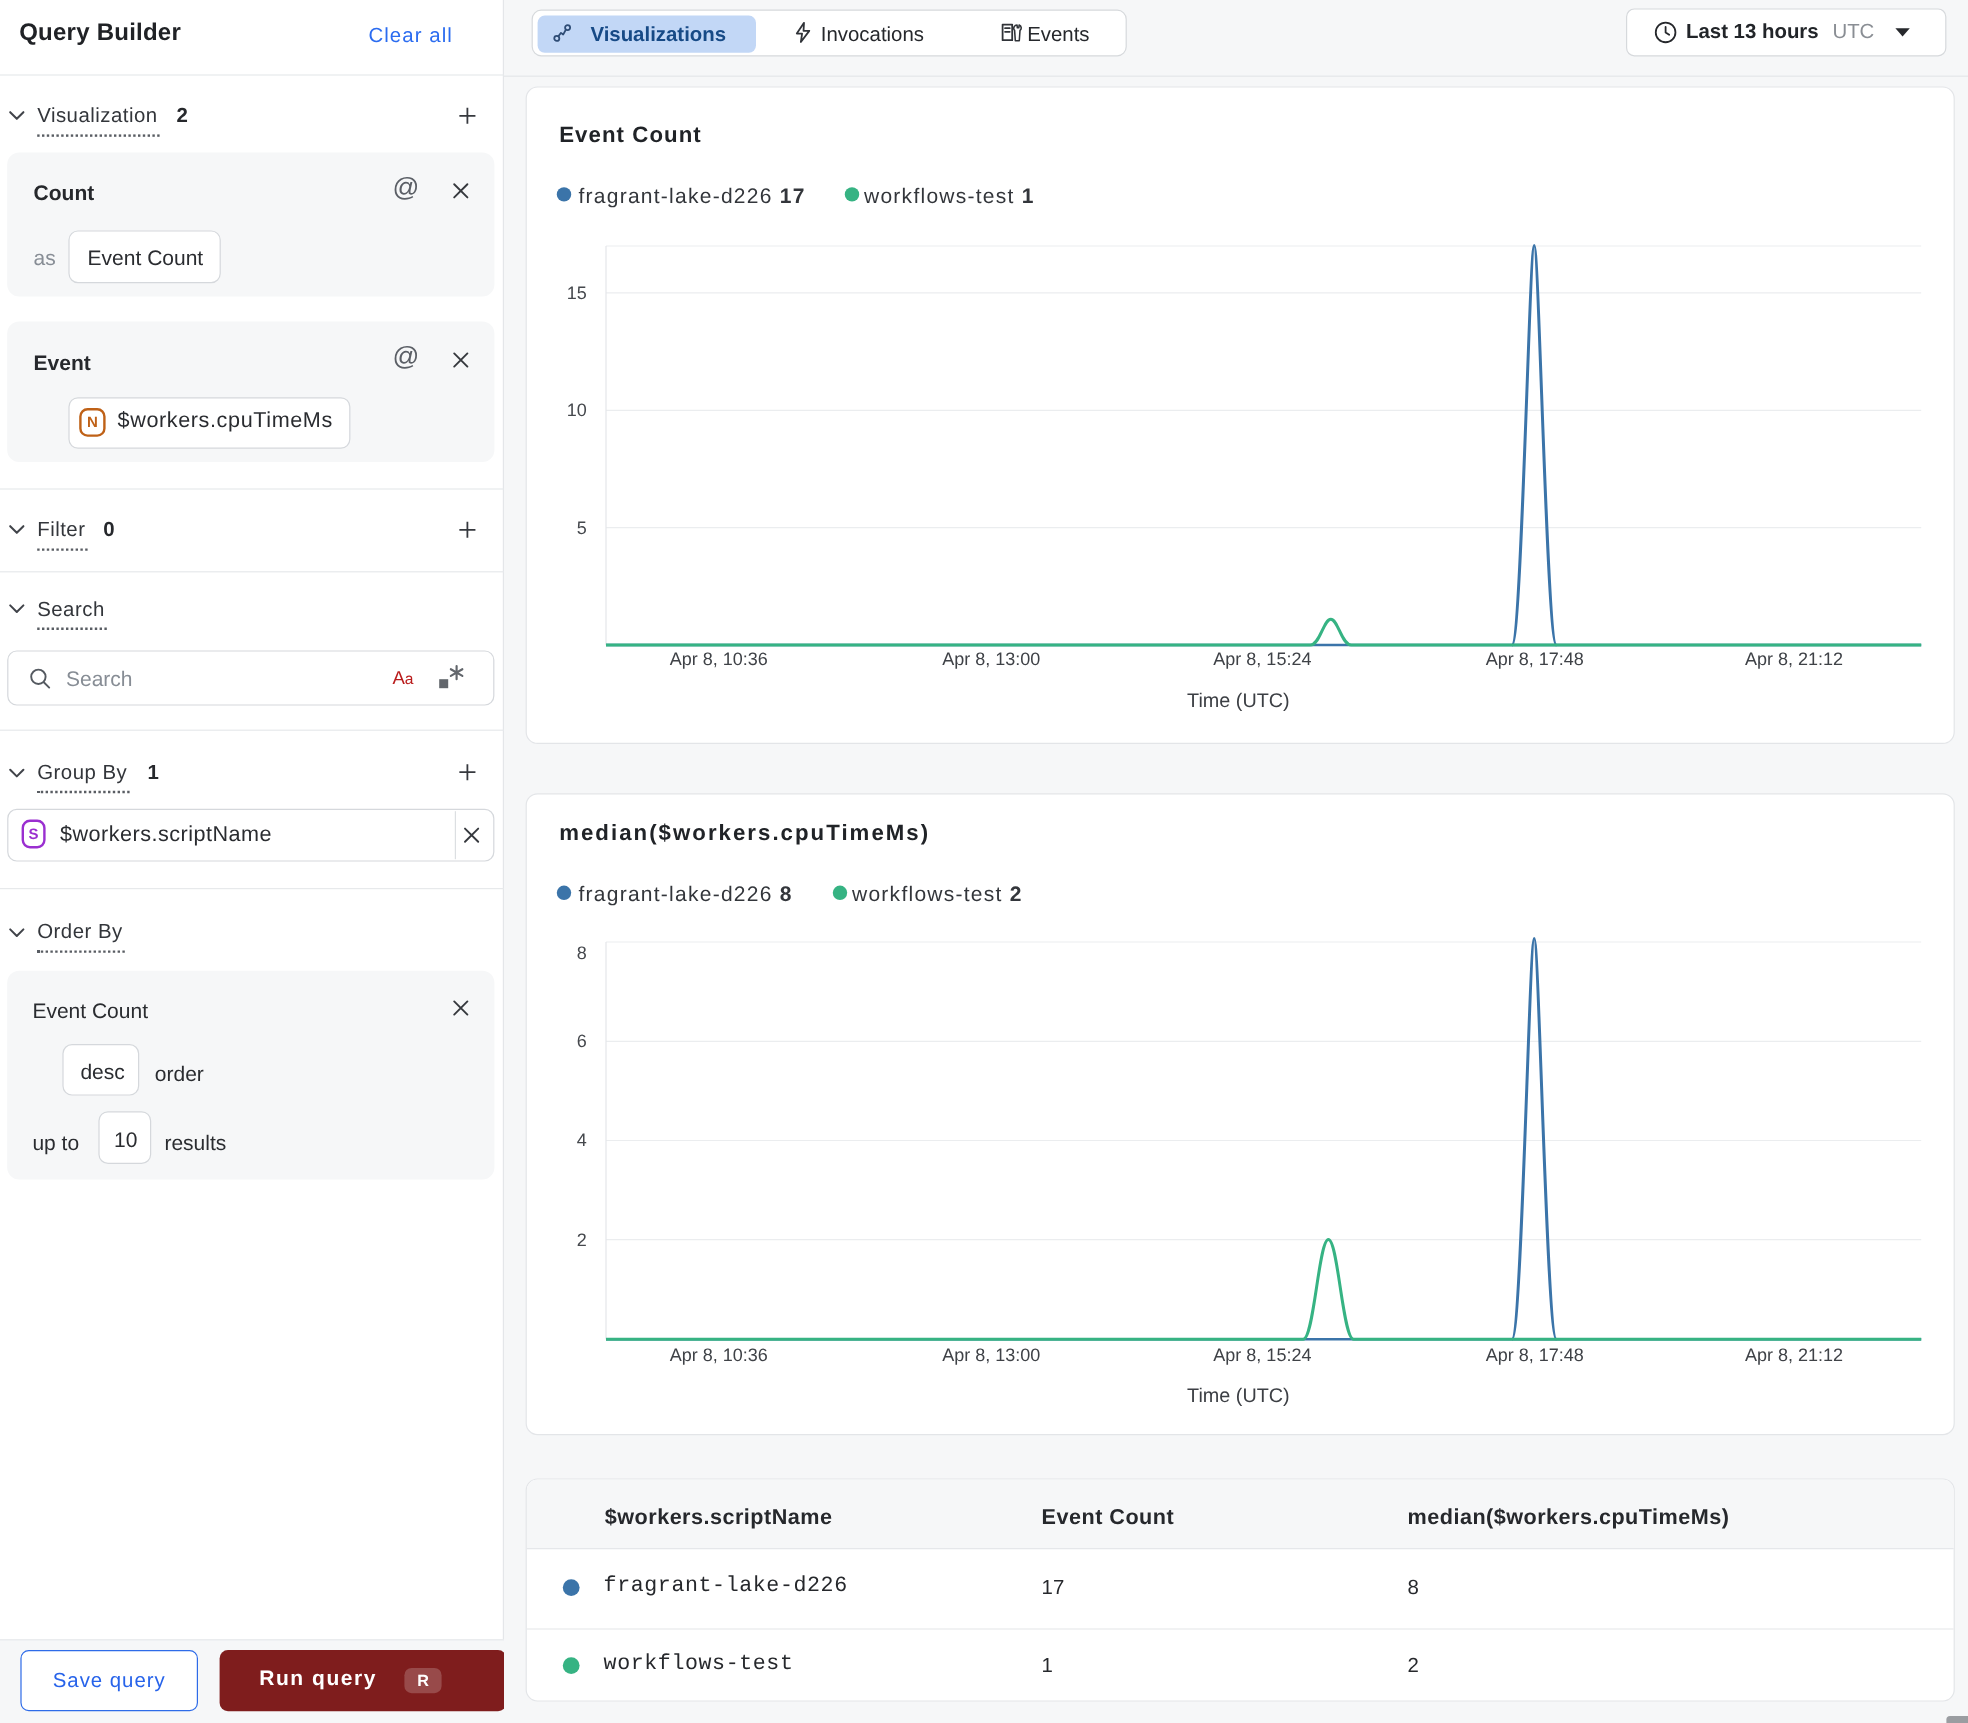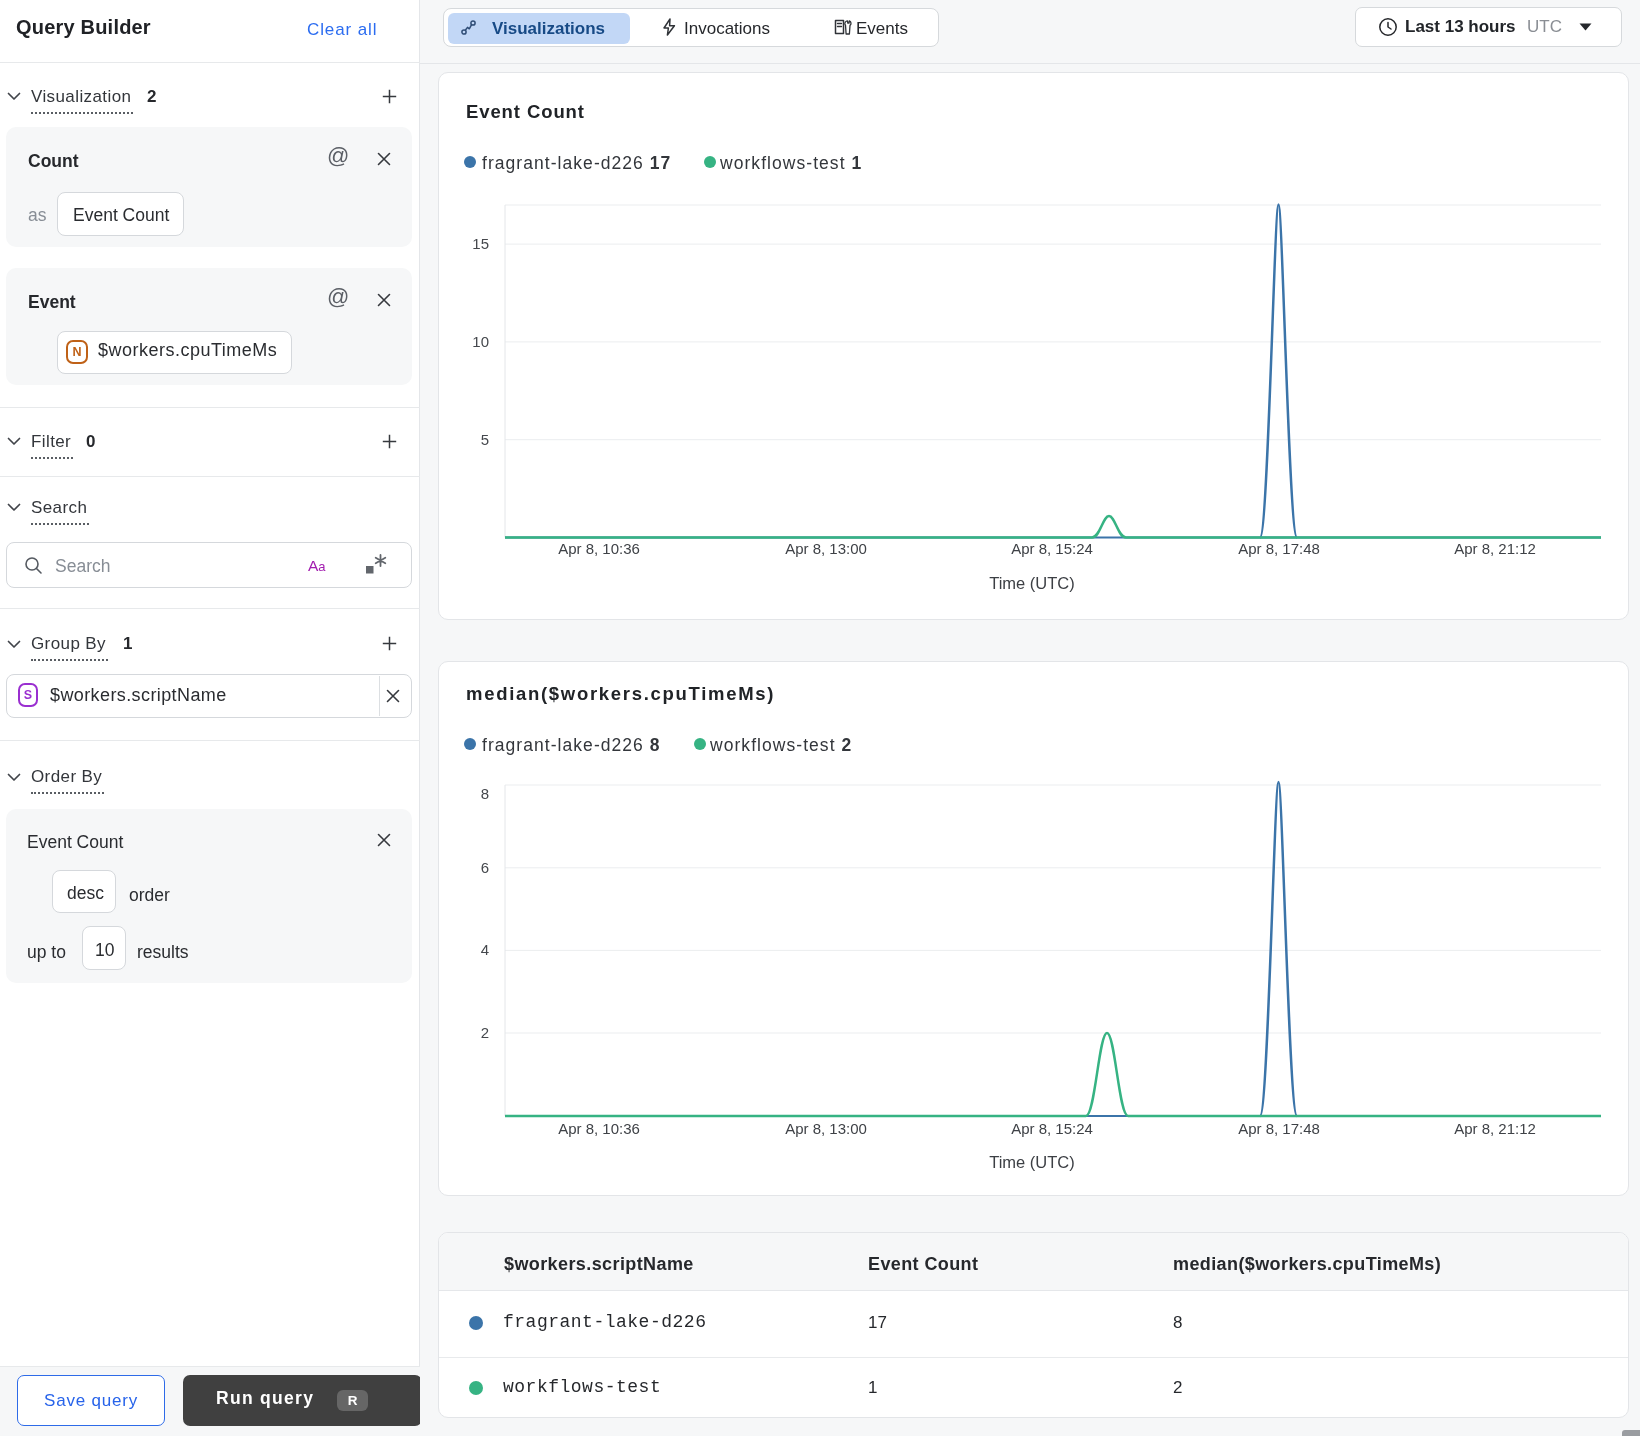--- a/index.html
+++ b/index.html
@@ -67,21 +67,21 @@
   <svg class="abs" style="left:7px;top:503px;" width="14" height="9" viewBox="0 0 14 9">
       <path d="M1.5 1.5 L7 7 L12.5 1.5" stroke="#41444a" stroke-width="1.7" fill="none" stroke-linecap="round" stroke-linejoin="round"></path>
     </svg>
   <div class="abs txt dotted" style="left:31px;top:498px;font-size:17px;letter-spacing:0.4px;color:#33363b;">Search</div>
   <div class="abs wbox" style="left:6px;top:542px;width:406px;height:46px;"></div>
   <svg class="abs" style="left:24px;top:556px;" width="19" height="19" viewBox="0 0 19 19">
       <circle cx="8" cy="8" r="6" stroke="#555a61" stroke-width="1.6" fill="none"></circle>
       <path d="M12.5 12.5 L17 17" stroke="#555a61" stroke-width="1.6" stroke-linecap="round"></path>
     </svg>
   <div class="abs txt" style="left:55px;top:556px;font-size:17.5px;color:#878d95;">Search</div>
-  <div class="abs txt" style="left:308px;top:557px;font-size:15.5px;color:#a21caf;">A<span style="font-size:13px;">a</span></div>
+  <div class="abs txt" style="left:327px;top:557px;font-size:15.5px;color:#b91c1c;">A<span style="font-size:13px;">a</span></div>
   <svg class="abs" style="left:364px;top:553px;" width="24" height="22" viewBox="0 0 24 22">
       <rect x="2" y="13" width="7.5" height="7.5" fill="#62666c"></rect>
       <path d="M16.5 2 V13 M11.7 4.7 L21.3 10.2 M21.3 4.7 L11.7 10.2" stroke="#62666c" stroke-width="1.8" stroke-linecap="round"></path>
     </svg>
 
   <div class="abs" style="left:0;top:608px;width:420px;height:1px;background:#e7e9eb;"></div>
 
   <svg class="abs" style="left:7px;top:640px;" width="14" height="9" viewBox="0 0 14 9">
       <path d="M1.5 1.5 L7 7 L12.5 1.5" stroke="#41444a" stroke-width="1.7" fill="none" stroke-linecap="round" stroke-linejoin="round"></path>
     </svg>
@@ -116,21 +116,21 @@
     <div class="abs txt" style="left:61px;top:74px;font-size:17.5px;color:#2a2c30;">desc</div>
     <div class="abs txt" style="left:123px;top:76px;font-size:17.5px;color:#2a2c30;">order</div>
     <div class="abs txt" style="left:21px;top:133px;font-size:17.5px;color:#2a2c30;">up to</div>
     <div class="abs wbox" style="left:76px;top:117px;width:44px;height:44px;"></div>
     <div class="abs txt" style="left:89px;top:131px;font-size:17.5px;color:#2a2c30;">10</div>
     <div class="abs txt" style="left:131px;top:133px;font-size:17.5px;color:#2a2c30;">results</div>
   </div>
 
   <div class="abs" style="left:0;top:1366px;width:420px;height:70px;background:#f6f7f8;border-top:1px solid #e7e9eb;"></div>
   <div class="abs" style="left:17px;top:1375px;width:148px;height:51px;background:#fff;border:1px solid #2e6be8;border-radius:7px;color:#2763ea;font-size:17px;letter-spacing:0.8px;text-align:center;line-height:49px;">Save query</div>
-  <div class="abs" style="left:183px;top:1375px;width:239px;height:51px;background:#404040;border-radius:7px;">
+  <div class="abs" style="left:183px;top:1375px;width:239px;height:51px;background:#7f1d1d;border-radius:7px;">
     <span class="abs txt" style="left:33px;top:13px;font-size:17.5px;font-weight:600;letter-spacing:1.3px;color:#fff;">Run query</span>
     <span class="abs" style="left:154px;top:15px;width:31px;height:21px;background:rgba(255,255,255,0.2);border-radius:6px;color:#fff;font-size:13.5px;font-weight:600;text-align:center;line-height:21px;">R</span>
   </div>
 </div>
 
 <div class="abs" style="left:420px;top:0;width:1220px;height:1436px;background:#f6f7f8;">
   <div class="abs" style="left:0;top:63px;width:1220px;height:1px;background:#e4e6e9;"></div>
 
   <div class="abs" style="left:23px;top:8px;width:496px;height:39px;background:#fff;border:1px solid #d6d9dc;border-radius:8px;"></div>
   <div class="abs" style="left:28px;top:13px;width:182px;height:31px;background:#c2d7f6;border-radius:6px;"></div>

